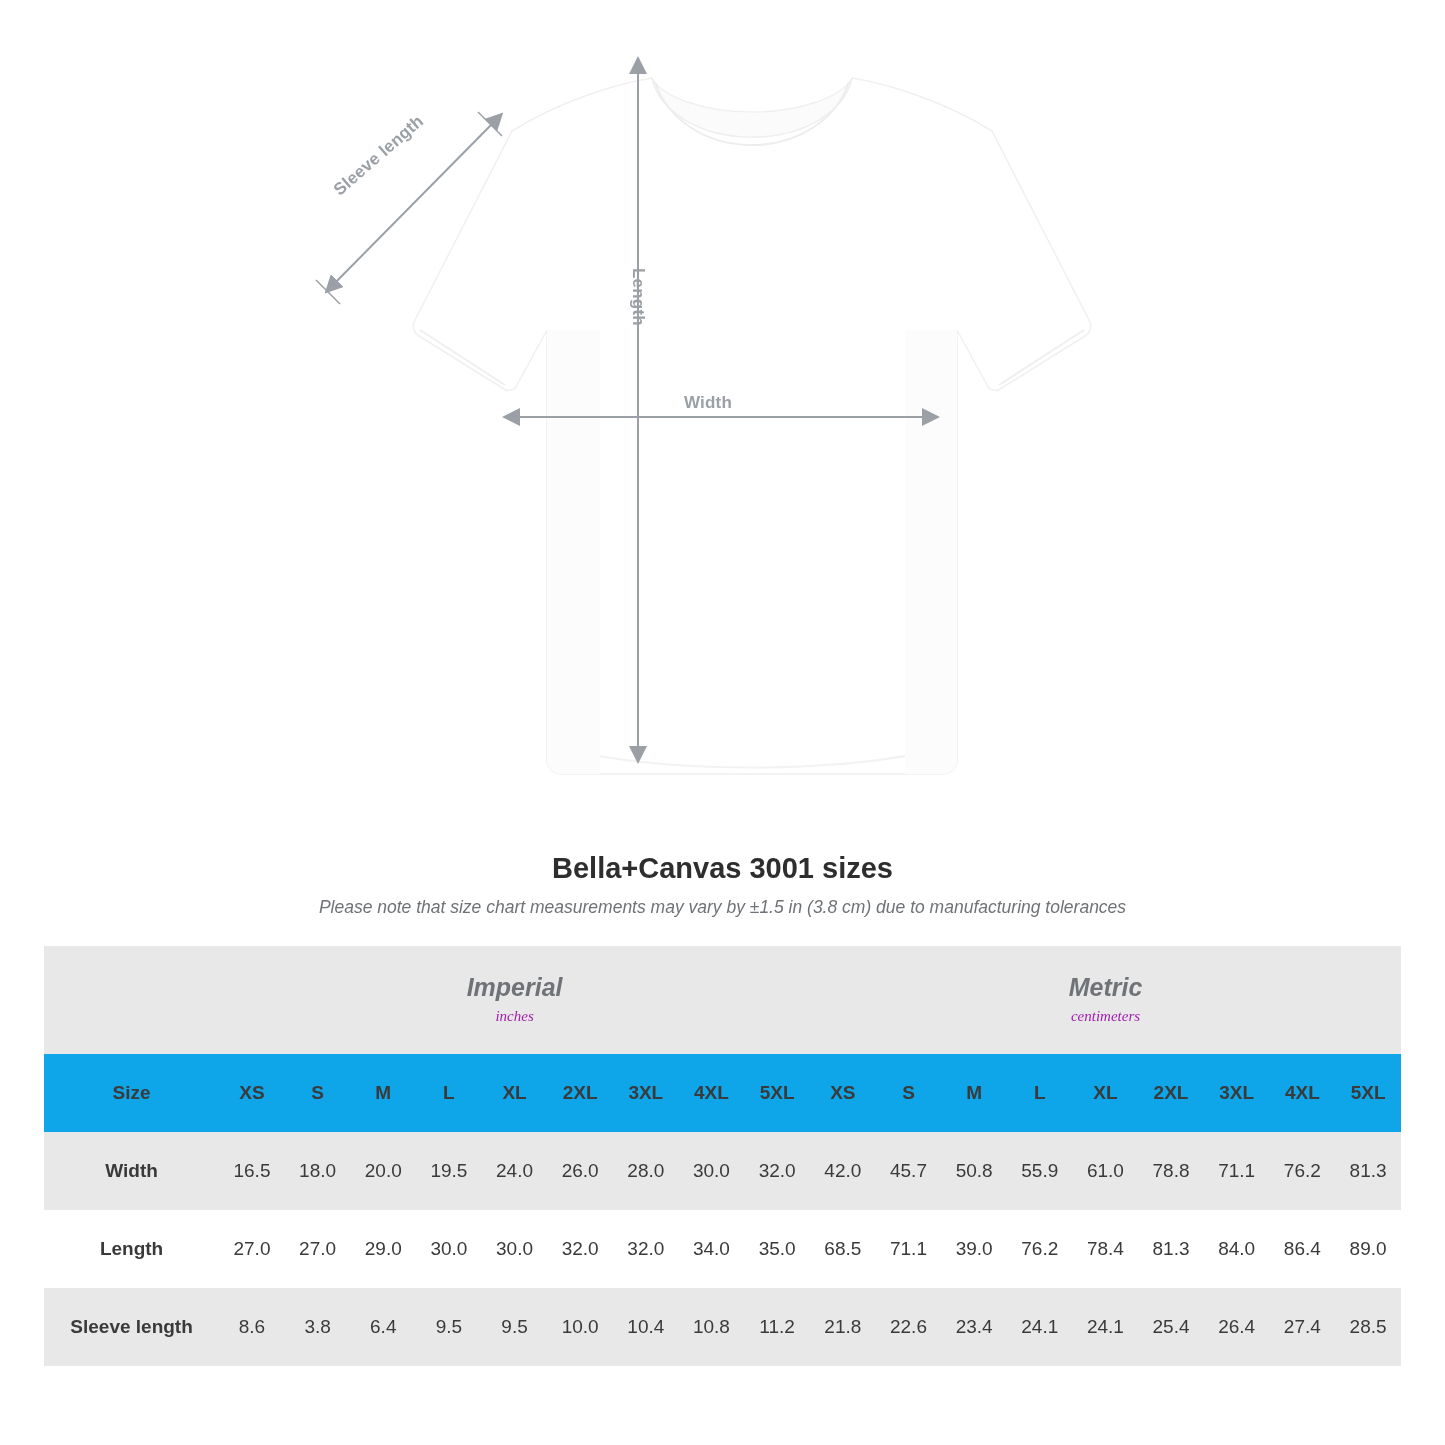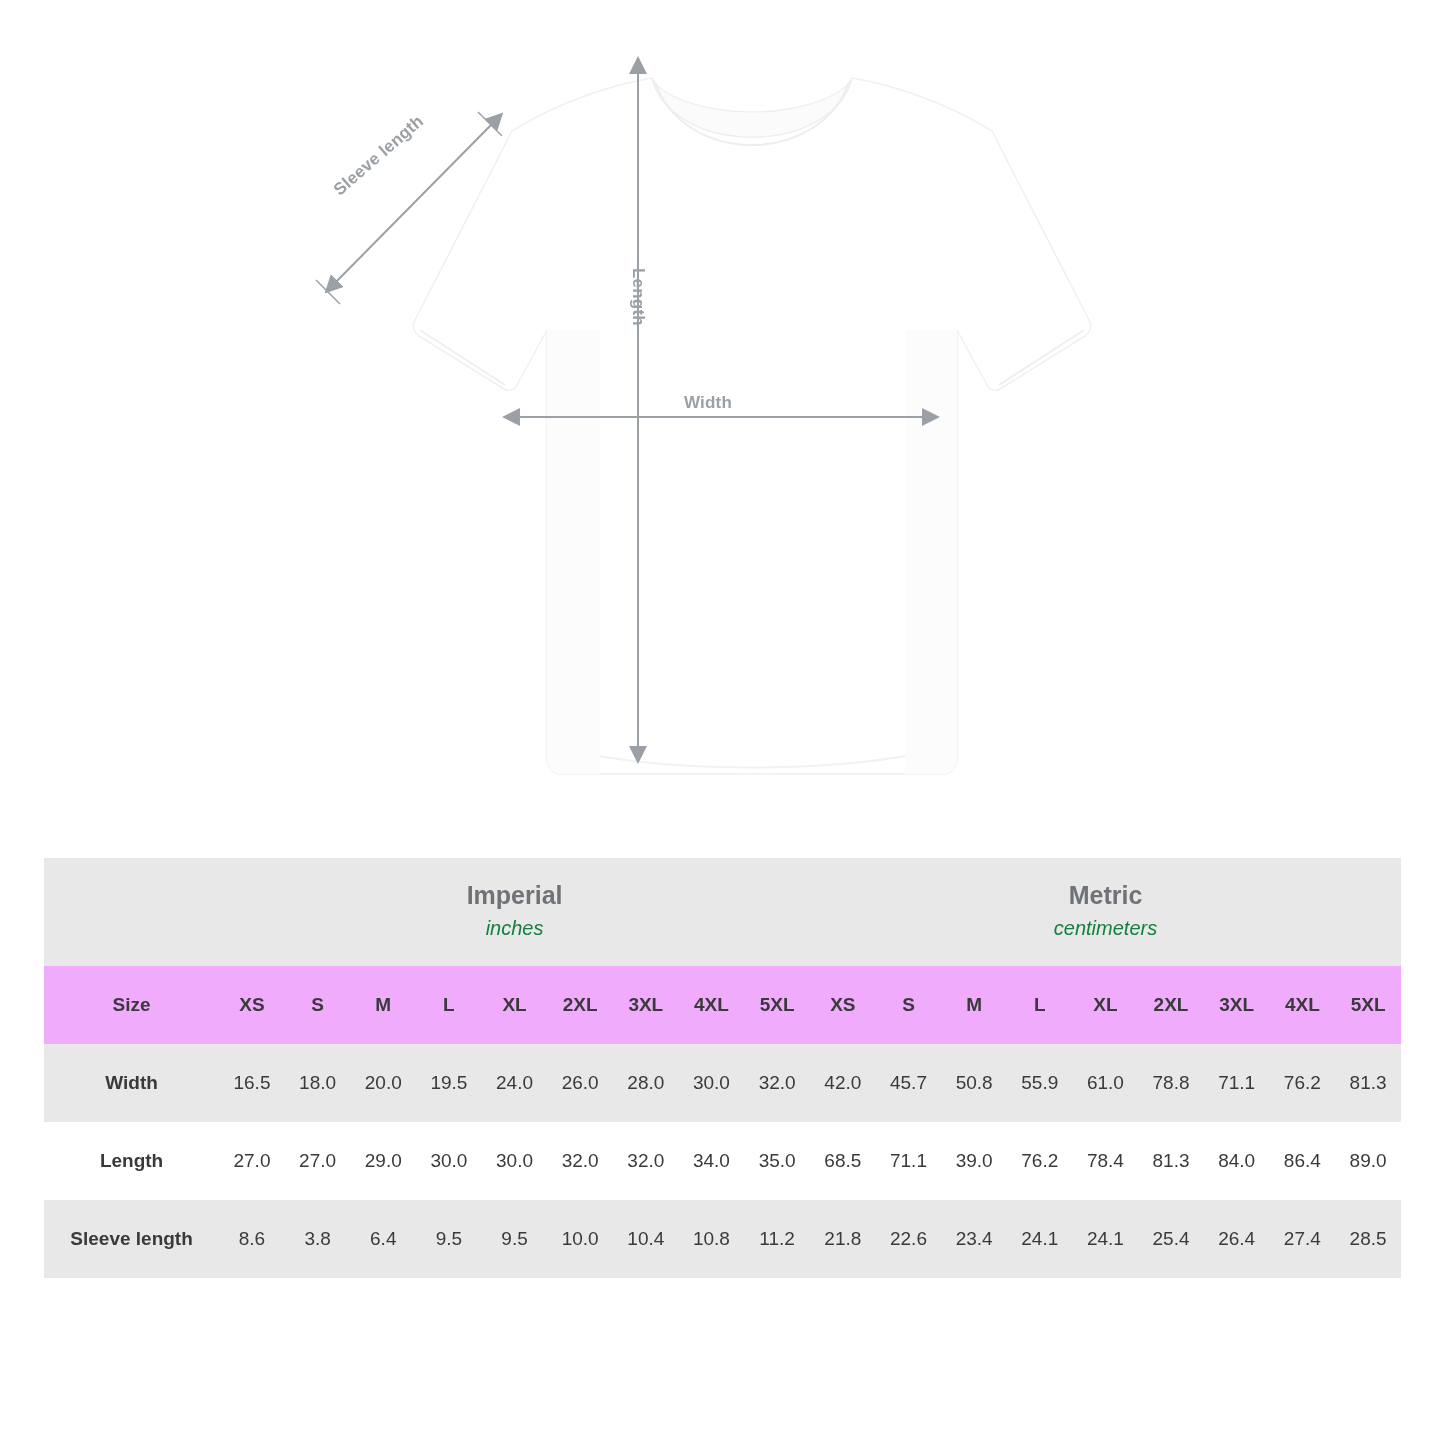--- a/index.html
+++ b/index.html
@@ -93,34 +93,36 @@
     text-align: center;
     vertical-align: middle;
   }
   .unit-row td {
     height: 108px;
     background: #e8e8e8;
   }
   .unit-row td.spacer { background: #e8e8e8; }
   .unit-name {
     font-size: 25px;
+    font-style: italic;
     font-weight: bold;
     color: #6f7276;
     line-height: 1.25;
   }
   .unit-sub {
-    font-size: 20px;
+    font-size: 15px;
     font-style: italic;
-    color: #15803d;
+    color: #a21caf;
     line-height: 1.6;
+    font-family: Liberation Serif, serif;
   }
 
   .head-row td {
     height: 78px;
-    background: #f0abfc;
+    background: #0ea5e9;
     font-size: 19px;
     font-weight: bold;
     color: #3a3a3a;
   }
   .head-row td.rowhead {
     font-size: 19px;
   }
 
   .data-row td {
     height: 78px;
@@ -198,20 +200,24 @@
           <line x1="518" y1="417" x2="938" y2="417" marker-start="url(#arrTail)" marker-end="url(#arrHead)"></line>
         </g>
       </svg>
     </div>
 
     <div class="dim-label label-sleeve">Sleeve length</div>
     <div class="dim-label label-length">Length</div>
     <div class="dim-label label-width">Width</div>
   </div>
 
+  <div class="title-block">
+    <h1 class="chart-title">Bella+Canvas 3001 sizes</h1>
+    <p class="chart-subtitle">Please note that size chart measurements may vary by ±1.5 in (3.8 cm) due to manufacturing tolerances</p>
+  </div>
 
   <div class="table-wrap">
     <table class="size-table">
       <colgroup>
         <col class="c-label">
         <col class="c-val">
           <col class="c-val">
           <col class="c-val">
           <col class="c-val">
           <col class="c-val">

